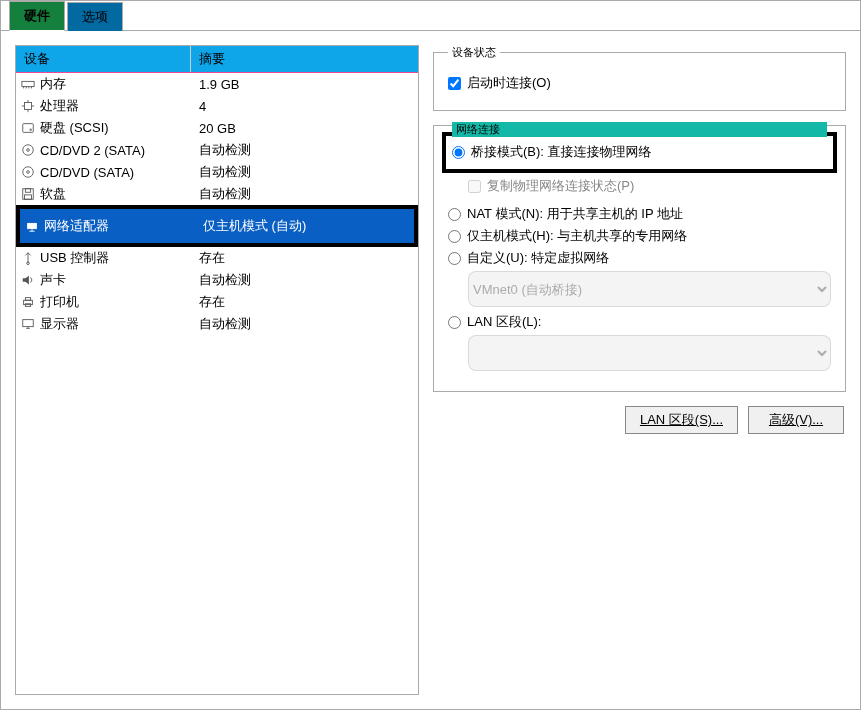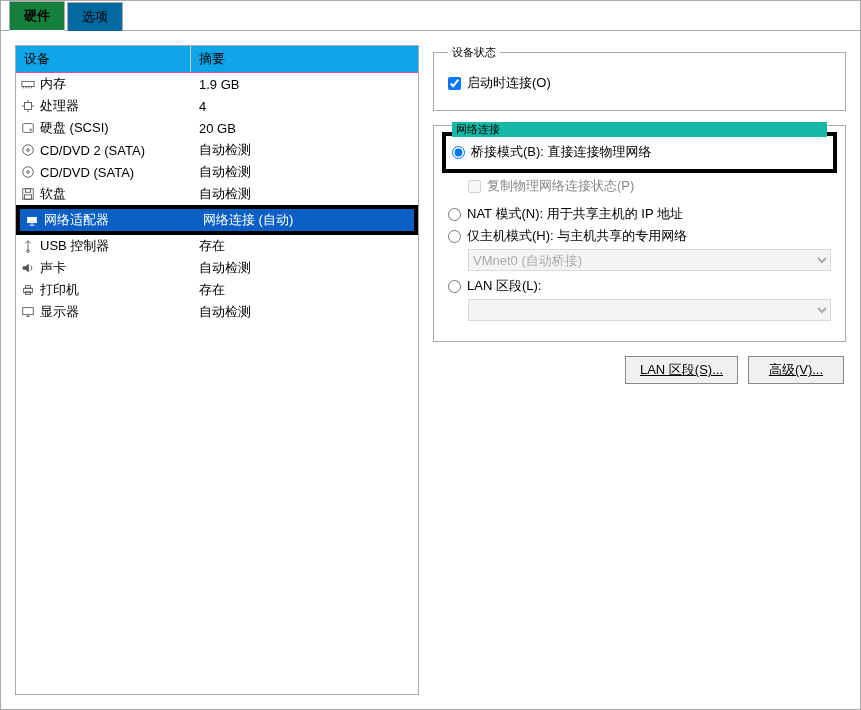--- a/index.html
+++ b/index.html
@@ -90,21 +90,21 @@
     gap: 4px;
     white-space: nowrap;
   }
   .row .cell-summary {
     flex: 1;
     padding-left: 8px;
   }
   .highlight-box {
     border: 4px solid #000;
     display: flex;
-    height: 30px;
+    height: 42px;
     align-items: center;
   }
   .highlight-box .row { height: 100%; width: 100%; }
   .icon {
     width: 16px;
     height: 16px;
     display: inline-flex;
     align-items: center;
     justify-content: center;
   }
@@ -144,23 +144,24 @@
     margin-left: 20px;
   }
   .highlight-box-right {
     border: 4px solid #000;
     padding: 4px 6px;
     margin: -4px -6px 0 -6px;
   }
   .highlight-box-right legend { background: #14b8a6; }
   select {
     width: 100%;
-    height: 22px;
+    height: 36px;
     font-size: 13px;
     background: #f0f0f0;
+    border-radius: 8px;
   }
   select:disabled { color: #888; }
   .select-wrap {
     margin: 4px 0 6px 20px;
   }
   .button-row {
     display: flex;
     justify-content: flex-end;
     gap: 10px;
     padding: 0 2px;
@@ -277,21 +278,21 @@
                 <div class="cell-device">
                   <span class="icon">
                     <svg viewBox="0 0 16 16">
                       <rect x="3" y="5" width="10" height="6"></rect>
                       <line x1="8" y1="11" x2="8" y2="14"></line>
                       <line x1="5" y1="14" x2="11" y2="14"></line>
                     </svg>
                   </span>
                   <span>网络适配器</span>
                 </div>
-                <div class="cell-summary">网络连接 (自动)</div>
+                <div class="cell-summary">仅主机模式 (自动)</div>
               </div>
             </div>
             <div class="row">
               <div class="cell-device">
                 <span class="icon">
                   <svg viewBox="0 0 16 16">
                     <line x1="8" y1="2" x2="8" y2="14"></line>
                     <polyline points="5,5 8,2 11,5"></polyline>
                     <circle cx="8" cy="14" r="1.5"></circle>
                   </svg>
@@ -364,20 +365,24 @@
           <span>复制物理网络连接状态(P)</span>
         </div>
         <div class="radio-row" style="margin-top:10px;">
           <input type="radio" name="net" style="">
           <span>NAT 模式(N): 用于共享主机的 IP 地址</span>
         </div>
         <div class="radio-row">
           <input type="radio" name="net" style="">
           <span>仅主机模式(H): 与主机共享的专用网络</span>
         </div>
+        <div class="radio-row">
+          <input type="radio" name="net" style="">
+          <span>自定义(U): 特定虚拟网络</span>
+        </div>
         <div class="select-wrap">
           <select disabled="">
             <option>VMnet0 (自动桥接)</option>
           </select>
         </div>
         <div class="radio-row">
           <input type="radio" name="net" style="">
           <span>LAN 区段(L):</span>
         </div>
         <div class="select-wrap">

